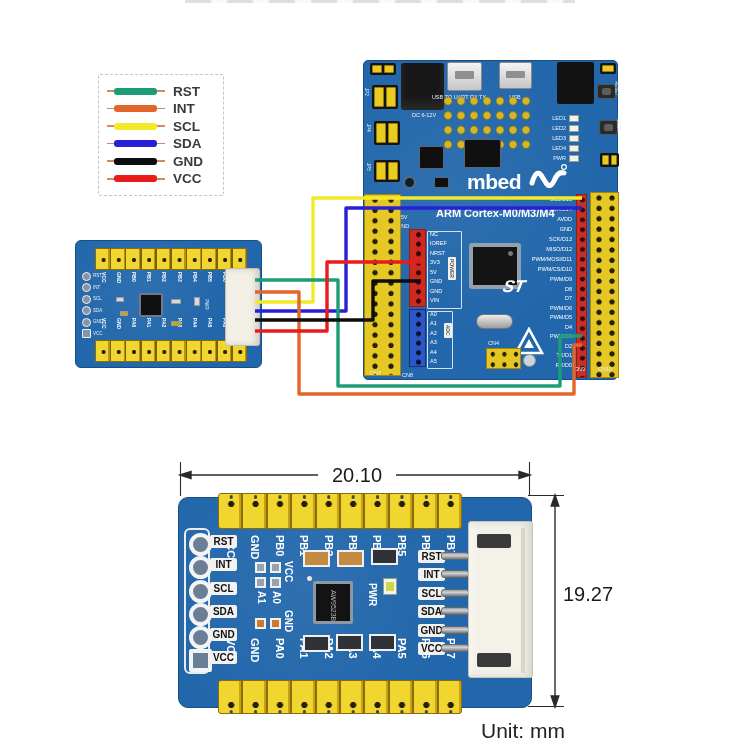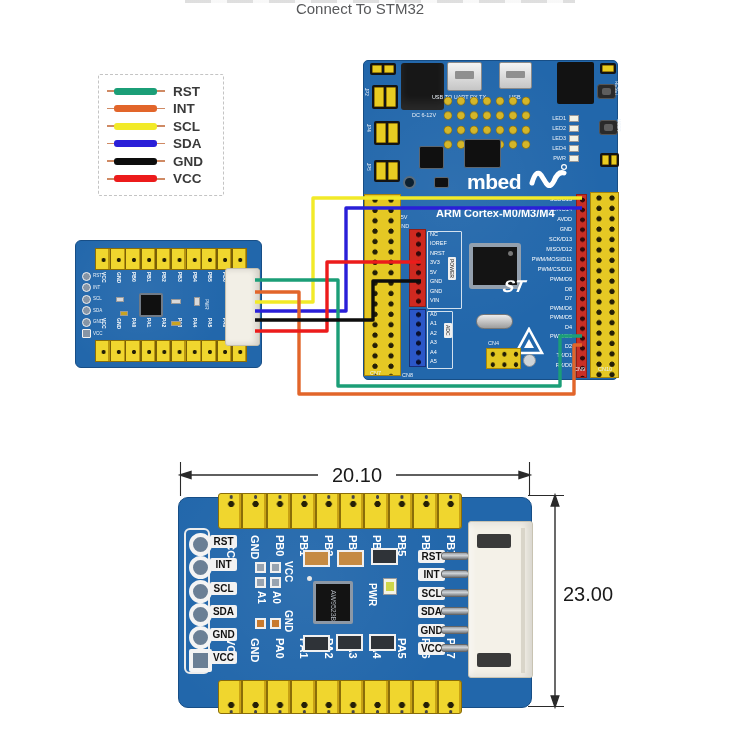--- a/index.html
+++ b/index.html
@@ -108,21 +108,20 @@
   
   .dim-text{font-size:20px;color:#1a1a1a;background:#fff;text-align:center;}
   svg{display:block;}
 </style>
 </head>
 <body>
 
 <div id="canvas">
 
   <div class="abs" id="top-artifact"></div>
-  <div class="abs" id="connect-title">Connect To STM32</div>
 
   <div class="abs" id="legend">
     <div class="lg-row">
       <span class="lg-wire">
           <i class="lg-bar" style="background: rgb(27, 158, 119);"></i>
         </span>
       <span class="lg-label">RST</span>
     </div>
     <div class="lg-row">
       <span class="lg-wire">
@@ -445,15 +444,16 @@
       <line x1="180.5" y1="22" x2="180.5" y2="56" stroke-width="1.1"></line>
       <line x1="529.5" y1="22" x2="529.5" y2="56" stroke-width="1.1"></line>
       <line x1="555" y1="56" x2="555" y2="266"></line>
       <polygon points="555,55 551.2,66 558.8,66"></polygon>
       <polygon points="555,267 551.2,256 558.8,256"></polygon>
       <line x1="528" y1="55.5" x2="564" y2="55.5" stroke-width="1.1"></line>
       <line x1="528" y1="266.5" x2="564" y2="266.5" stroke-width="1.1"></line>
     </g>
   </svg>
   <div class="abs dim-text" style="left:318px;top:464px;width:78px;">20.10</div>
-  <div class="abs dim-text" style="left:563px;top:583px;background:transparent;">23.00</div>
+  <div class="abs dim-text" style="left:563px;top:583px;background:transparent;">19.27</div>
+  <div class="abs" id="unit-label">Unit: mm</div>
 
 </div>
 
 </body></html>

